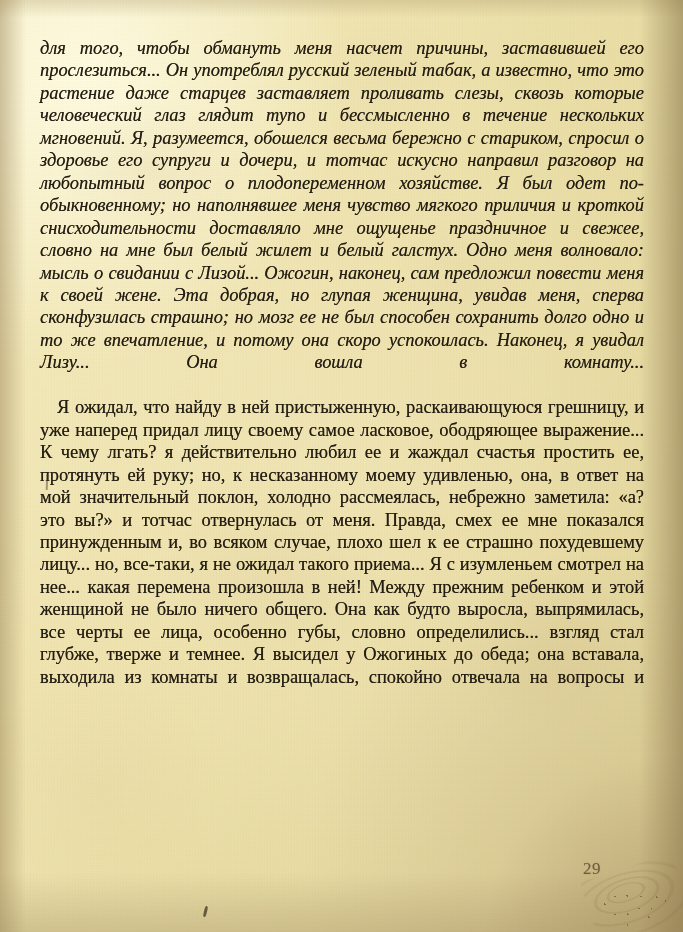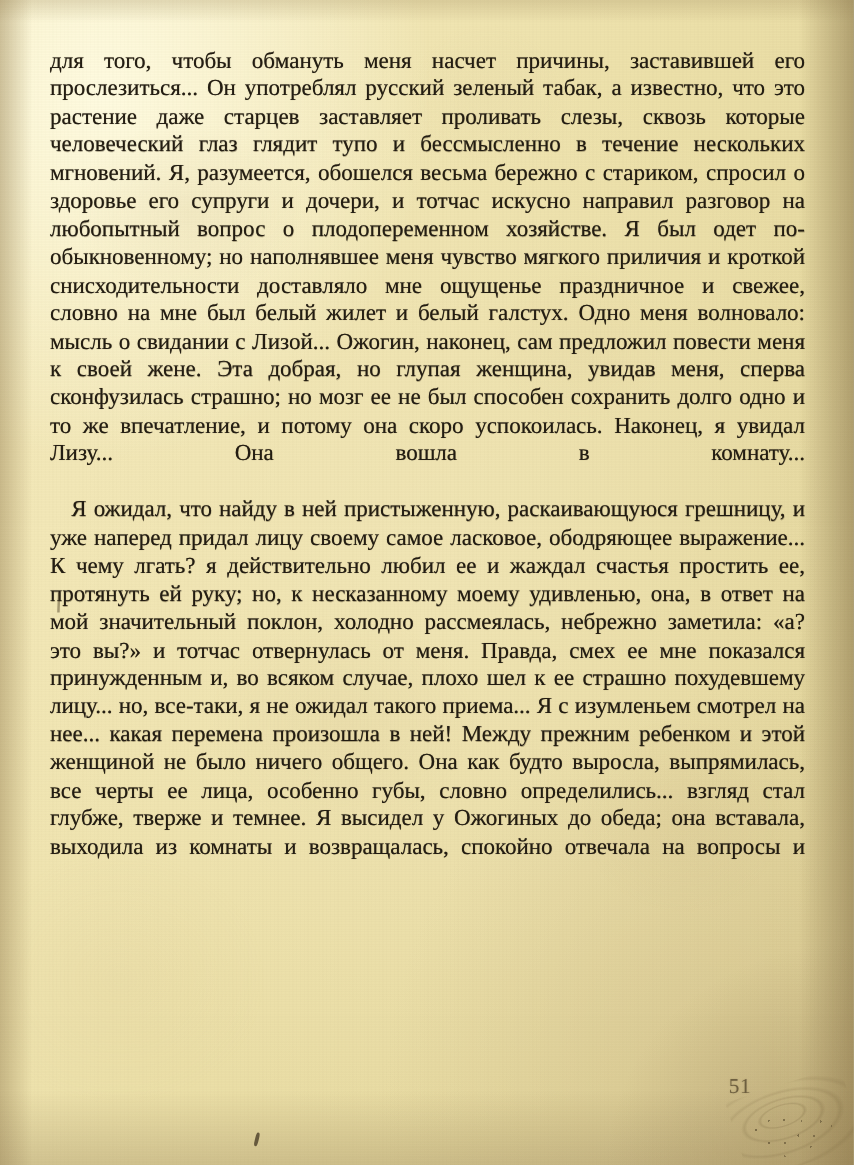--- a/index.html
+++ b/index.html
@@ -59,21 +59,21 @@
     margin: 0;
     font-family: "Liberation Serif", "DejaVu Serif", serif;
     font-size: 18.4px;
     line-height: 22.45px;
     color: #221c12;
     text-align: justify;
     text-justify: inter-word;
     -webkit-font-smoothing: none;
     text-shadow: 0 0 .6px rgba(40,32,18,.55), .25px .2px .5px rgba(60,48,26,.30);
   }
-  .para.first { text-indent: 0; }
+  .para.first { text-indent: 0; font-style: italic; }
   .para.indent { text-indent: 17px; }
   
   .para::after { content: ""; display: inline-block; width: 100%; }
 
   
   #para-mark {
     position: absolute;
     left: 46px;
     top: 474px;
     width: 2px;
@@ -169,20 +169,20 @@
   <div id="edge-bottom"></div>
   <div id="corner-br"></div>
 
   <div id="text-block">
     <p class="para first">для того, чтобы обмануть меня насчет причины, заставившей его прослезиться... Он употреблял русский зеленый табак, а известно, что это растение даже старцев заставляет проливать слезы, сквозь которые человеческий глаз глядит тупо и бессмысленно в течение нескольких мгновений. Я, разумеется, обошелся весьма бережно с стариком, спросил о здоровье его супруги и дочери, и тотчас искусно направил разговор на любопытный вопрос о плодопеременном хозяйстве. Я был одет по-обыкновенному; но наполнявшее меня чувство мягкого приличия и кроткой снисходительности доставляло мне ощущенье праздничное и свежее, словно на мне был белый жилет и белый галстух. Одно меня волновало: мысль о свидании с Лизой... Ожогин, наконец, сам предложил повести меня к своей жене. Эта добрая, но глупая женщина, увидав меня, сперва сконфузилась страшно; но мозг ее не был способен сохранить долго одно и то же впечатление, и потому она скоро успокоилась. Наконец, я увидал Лизу... Она вошла в комнату...</p>
     <p class="para indent">Я ожидал, что найду в ней пристыженную, раскаивающуюся грешницу, и уже наперед придал лицу своему самое ласковое, ободряющее выражение... К чему лгать? я действительно любил ее и жаждал счастья простить ее, протянуть ей руку; но, к несказанному моему удивленью, она, в ответ на мой значительный поклон, холодно рассмеялась, небрежно заметила: «а? это вы?» и тотчас отвернулась от меня. Правда, смех ее мне показался принужденным и, во всяком случае, плохо шел к ее страшно похудевшему лицу... но, все-таки, я не ожидал такого приема... Я с изумленьем смотрел на нее... какая перемена произошла в ней! Между прежним ребенком и этой женщиной не было ничего общего. Она как будто выросла, выпрямилась, все черты ее лица, особенно губы, словно определились... взгляд стал глубже, тверже и темнее. Я высидел у Ожогиных до обеда; она вставала, выходила из комнаты и возвращалась, спокойно отвечала на вопросы и</p>
   </div>
 
   <div id="para-mark"></div>
 
-  <div id="page-number">51</div>
+  <div id="page-number">29</div>
 
   <div id="ink-speck"></div>
   <div id="smudge"></div>
   <div id="smudge-dots"></div>
 
   <div id="grain"></div>
 </div>
 
 </body></html>

